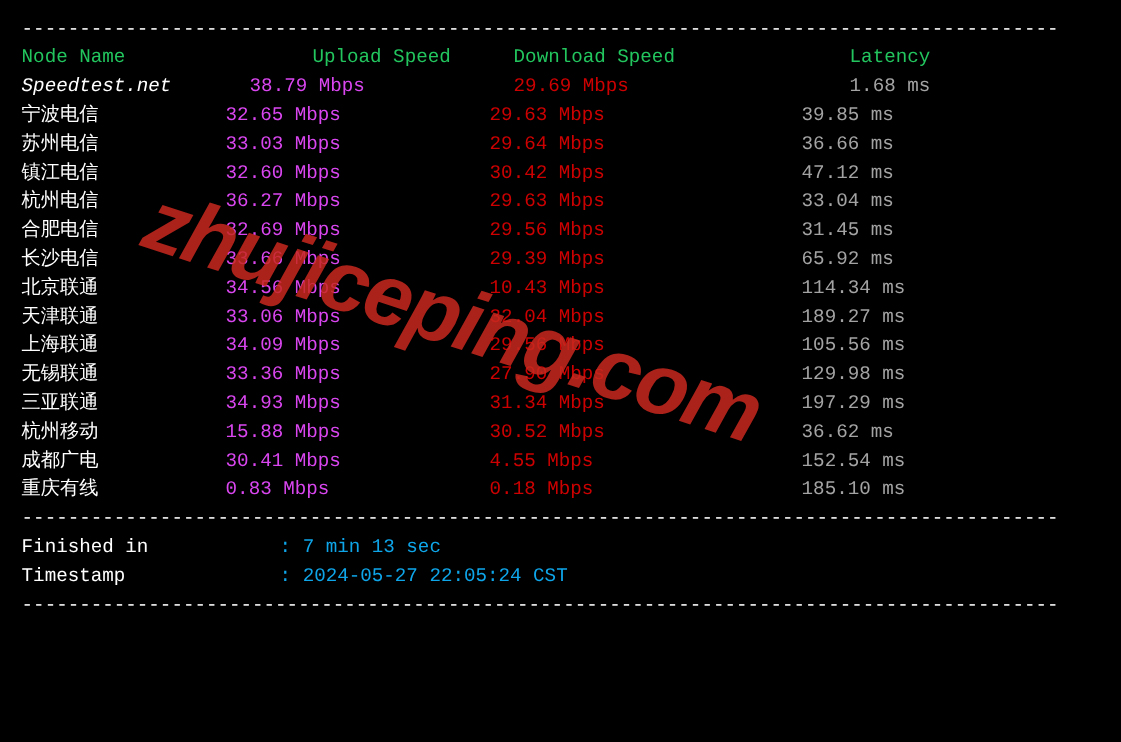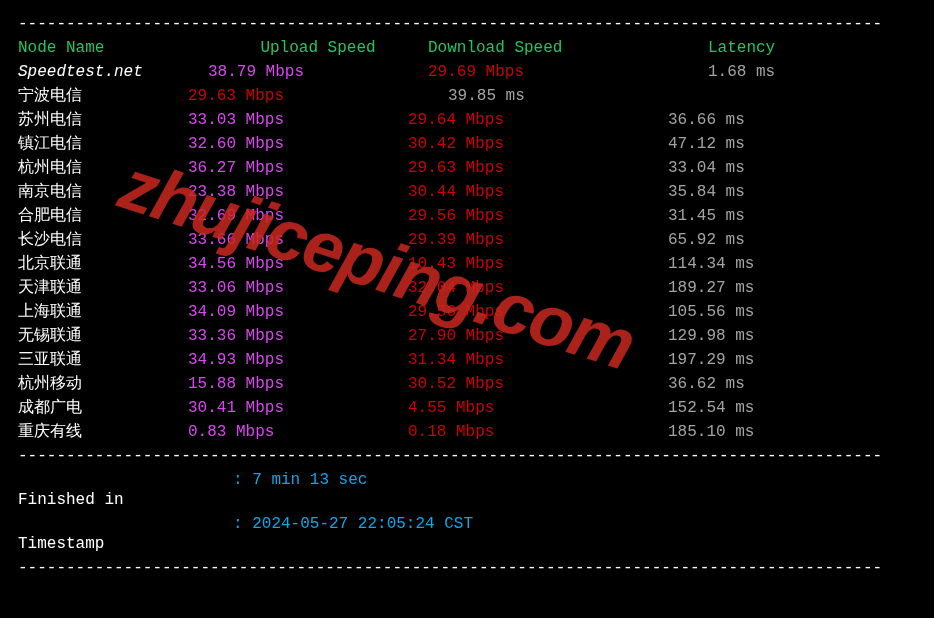--- a/index.html
+++ b/index.html
@@ -58,21 +58,20 @@
     .first-row .node-name { width: 190px; font-style: italic; }
     .first-row .upload { width: 220px; }
     .first-row .download { width: 230px; }
     .first-row .latency { padding-left: 50px; }
     .footer-row {
       color: #ffffff;
       display: flex;
     }
     .footer-label {
       width: 215px;
-      margin-top: 20px;
     }
     .footer-value {
       color: #0ea5e9;
     }
     .watermark {
       position: absolute;
       top: 210px;
       left: 110px;
       font-size: 72px;
       font-weight: bold;
@@ -100,20 +99,21 @@
 <div class="row first-row">
   <div class="node-name node-speedtest">Speedtest.net</div>
   <div class="upload">38.79 Mbps</div>
   <div class="download">29.69 Mbps</div>
   <div class="latency">1.68 ms</div>
 </div>
 
 <div id="rows-container">
     <div class="row">
       <div class="node-name">宁波电信</div>
+      <div class="upload">32.65 Mbps</div>
       <div class="download">29.63 Mbps</div>
       <div class="latency">39.85 ms</div>
     </div>
     <div class="row">
       <div class="node-name">苏州电信</div>
       <div class="upload">33.03 Mbps</div>
       <div class="download">29.64 Mbps</div>
       <div class="latency">36.66 ms</div>
     </div>
     <div class="row">
@@ -122,26 +122,20 @@
       <div class="download">30.42 Mbps</div>
       <div class="latency">47.12 ms</div>
     </div>
     <div class="row">
       <div class="node-name">杭州电信</div>
       <div class="upload">36.27 Mbps</div>
       <div class="download">29.63 Mbps</div>
       <div class="latency">33.04 ms</div>
     </div>
     <div class="row">
-      <div class="node-name">南京电信</div>
-      <div class="upload">23.38 Mbps</div>
-      <div class="download">30.44 Mbps</div>
-      <div class="latency">35.84 ms</div>
-    </div>
-    <div class="row">
       <div class="node-name">合肥电信</div>
       <div class="upload">32.69 Mbps</div>
       <div class="download">29.56 Mbps</div>
       <div class="latency">31.45 ms</div>
     </div>
     <div class="row">
       <div class="node-name">长沙电信</div>
       <div class="upload">33.66 Mbps</div>
       <div class="download">29.39 Mbps</div>
       <div class="latency">65.92 ms</div>

